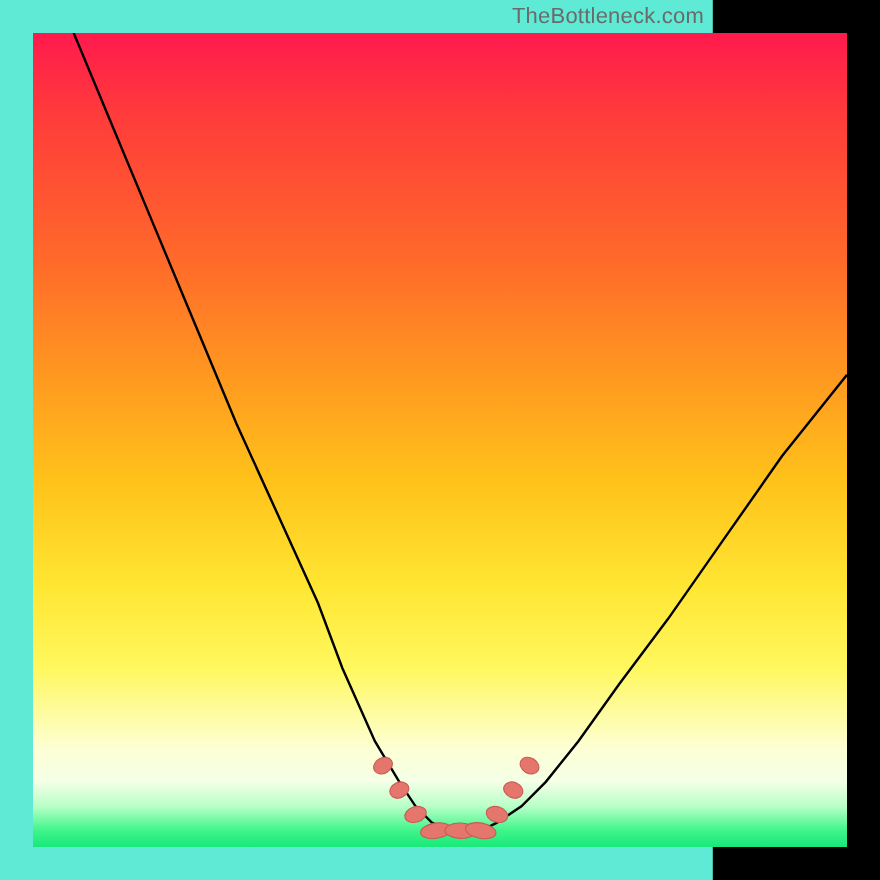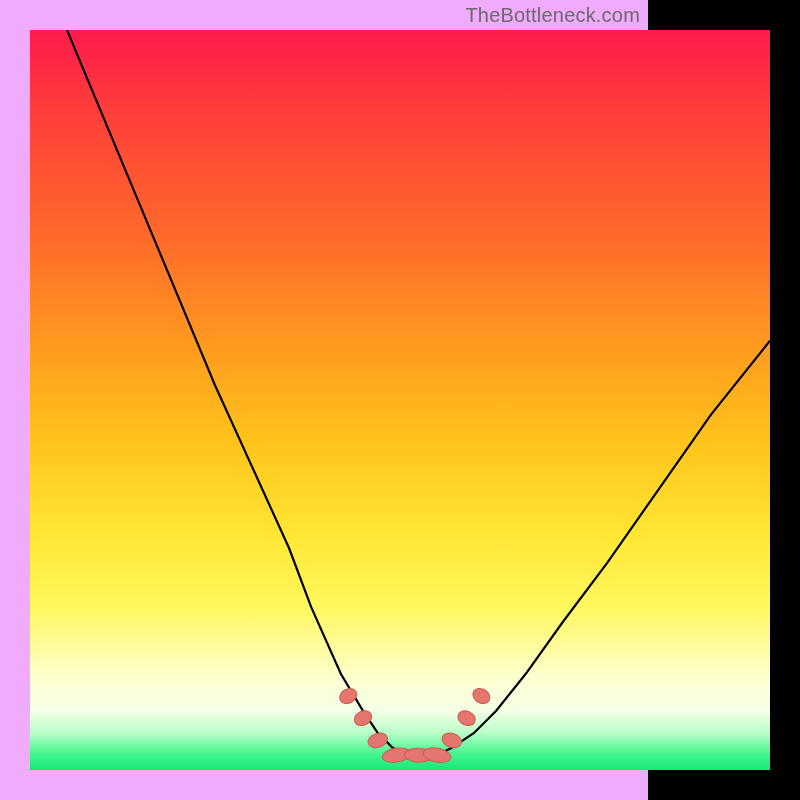--- a/index.html
+++ b/index.html
@@ -10,21 +10,21 @@
     overflow: hidden;
     background: #000;
     font-family: Arial, Helvetica, sans-serif;
   }
   .frame {
     position: absolute;
     left: 0;
     top: 0;
     width: 648px;
     height: 800px;
-    background: #f0abfc;
+    background: #5eead4;
   }
   .plot {
     position: absolute;
     left: 30px;
     top: 30px;
     width: 740px;
     height: 740px;
     
     background: linear-gradient(
       to bottom,

